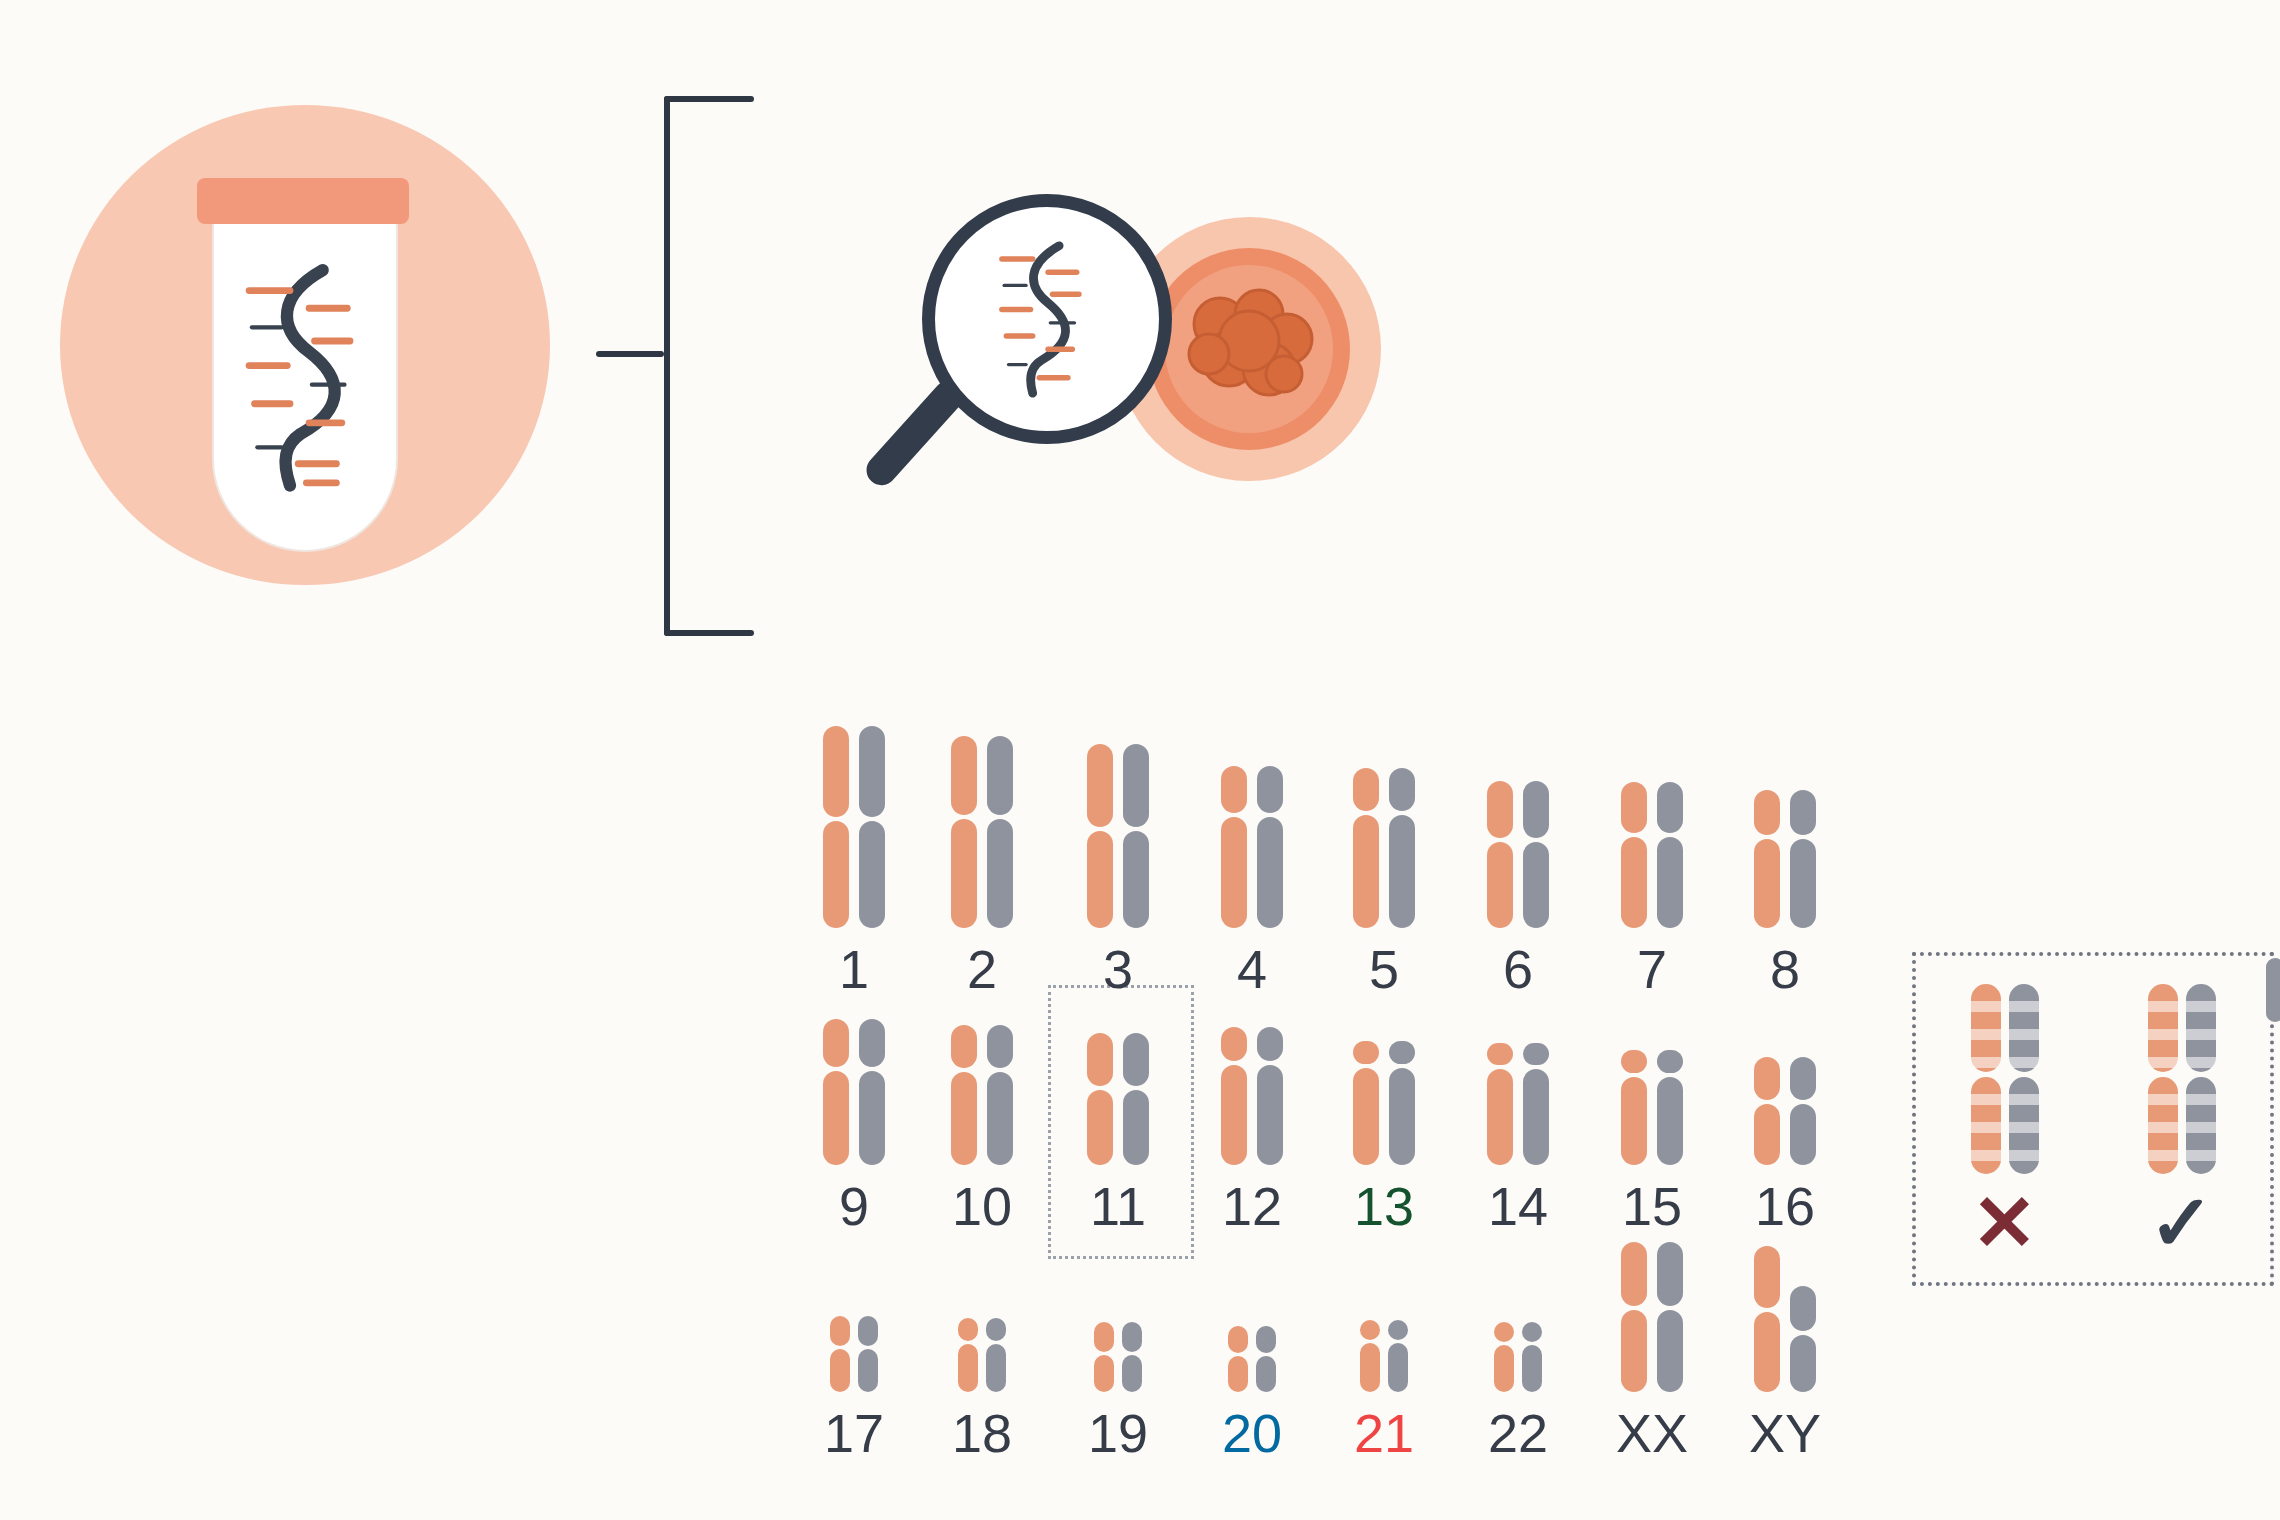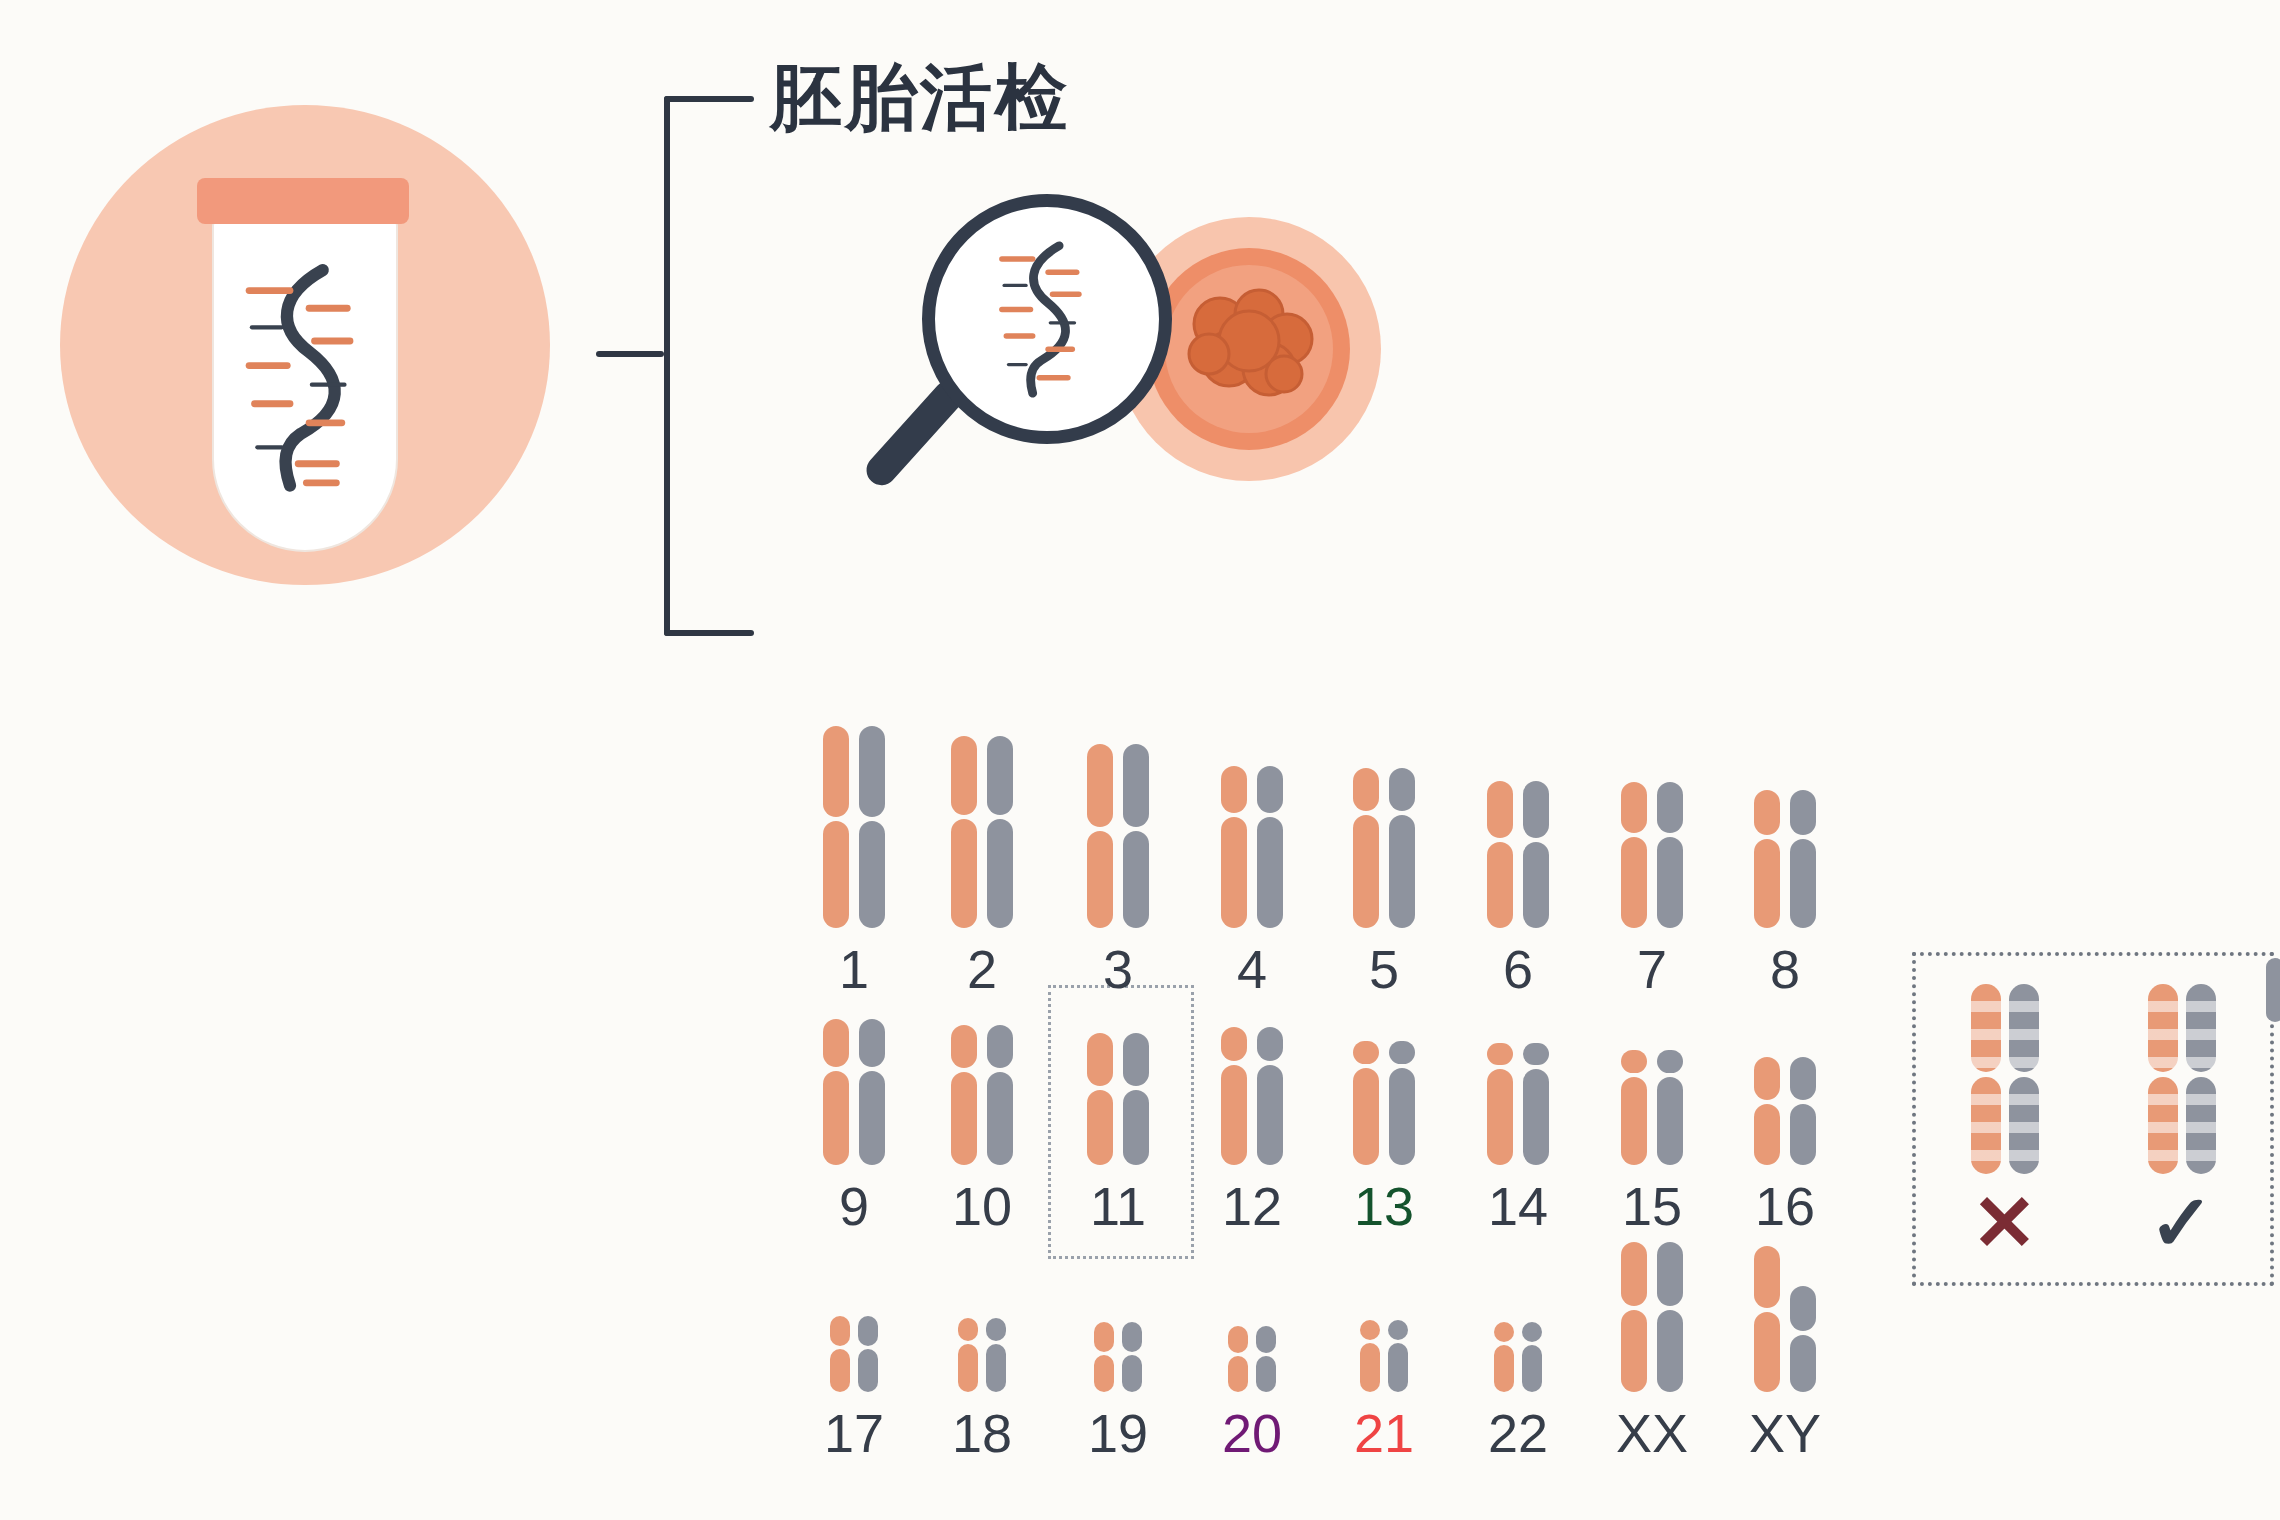--- a/index.html
+++ b/index.html
@@ -106,21 +106,20 @@
       <line x1="50" y1="152" x2="78" y2="152" stroke="#e0835a" stroke-width="5" stroke-linecap="round"></line>
       <line x1="56" y1="166" x2="78" y2="166" stroke="#e0835a" stroke-width="5" stroke-linecap="round"></line>
     </svg>
   </div>
 
   <div class="bracket-line bracket-v"></div>
   <div class="bracket-line bracket-top"></div>
   <div class="bracket-line bracket-bottom"></div>
   <div class="bracket-line bracket-mid"></div>
 
-  <div class="section-title title-biopsy">胚胎活检</div>
 
   <svg class="embryo-svg" width="282" height="282" viewBox="0 0 282 282">
     <circle cx="141" cy="141" r="132" fill="#f8c5ad"></circle>
     <circle cx="141" cy="141" r="101" fill="#ee8e68"></circle>
     <circle cx="141" cy="141" r="84" fill="#f2a180"></circle>
     <g fill="#d76b3c" stroke="#c65e34" stroke-width="3">
       <circle cx="112" cy="116" r="26"></circle>
       <circle cx="151" cy="106" r="24"></circle>
       <circle cx="179" cy="131" r="25"></circle>
       <circle cx="121" cy="151" r="27"></circle>
@@ -393,21 +392,21 @@
     <div class="pair" style="left: 1252px; bottom: 128px; gap: 8px;">
       <div class="chromosome" style="width: 20px; height: 66px;">
         <div class="arm" style="height: 27px; background-color: rgb(232, 154, 118); border-radius: 10px;"></div>
         <div class="arm" style="height: 36px; background-color: rgb(232, 154, 118); border-radius: 10px;"></div>
       </div>
       <div class="chromosome" style="width: 20px; height: 66px;">
         <div class="arm" style="height: 27px; background-color: rgb(142, 147, 158); border-radius: 10px;"></div>
         <div class="arm" style="height: 36px; background-color: rgb(142, 147, 158); border-radius: 10px;"></div>
       </div>
     </div>
-    <div class="chrom-label" style="left: 1252px; top: 1402px; color: #701a75;">20</div>
+    <div class="chrom-label" style="left: 1252px; top: 1402px; color: #0369a1;">20</div>
     <div class="pair" style="left: 1384px; bottom: 128px; gap: 8px;">
       <div class="chromosome" style="width: 20px; height: 72px;">
         <div class="arm" style="height: 20px; background-color: rgb(232, 154, 118); border-radius: 10px;"></div>
         <div class="arm" style="height: 49px; background-color: rgb(232, 154, 118); border-radius: 10px;"></div>
       </div>
       <div class="chromosome" style="width: 20px; height: 72px;">
         <div class="arm" style="height: 20px; background-color: rgb(142, 147, 158); border-radius: 10px;"></div>
         <div class="arm" style="height: 49px; background-color: rgb(142, 147, 158); border-radius: 10px;"></div>
       </div>
     </div>

